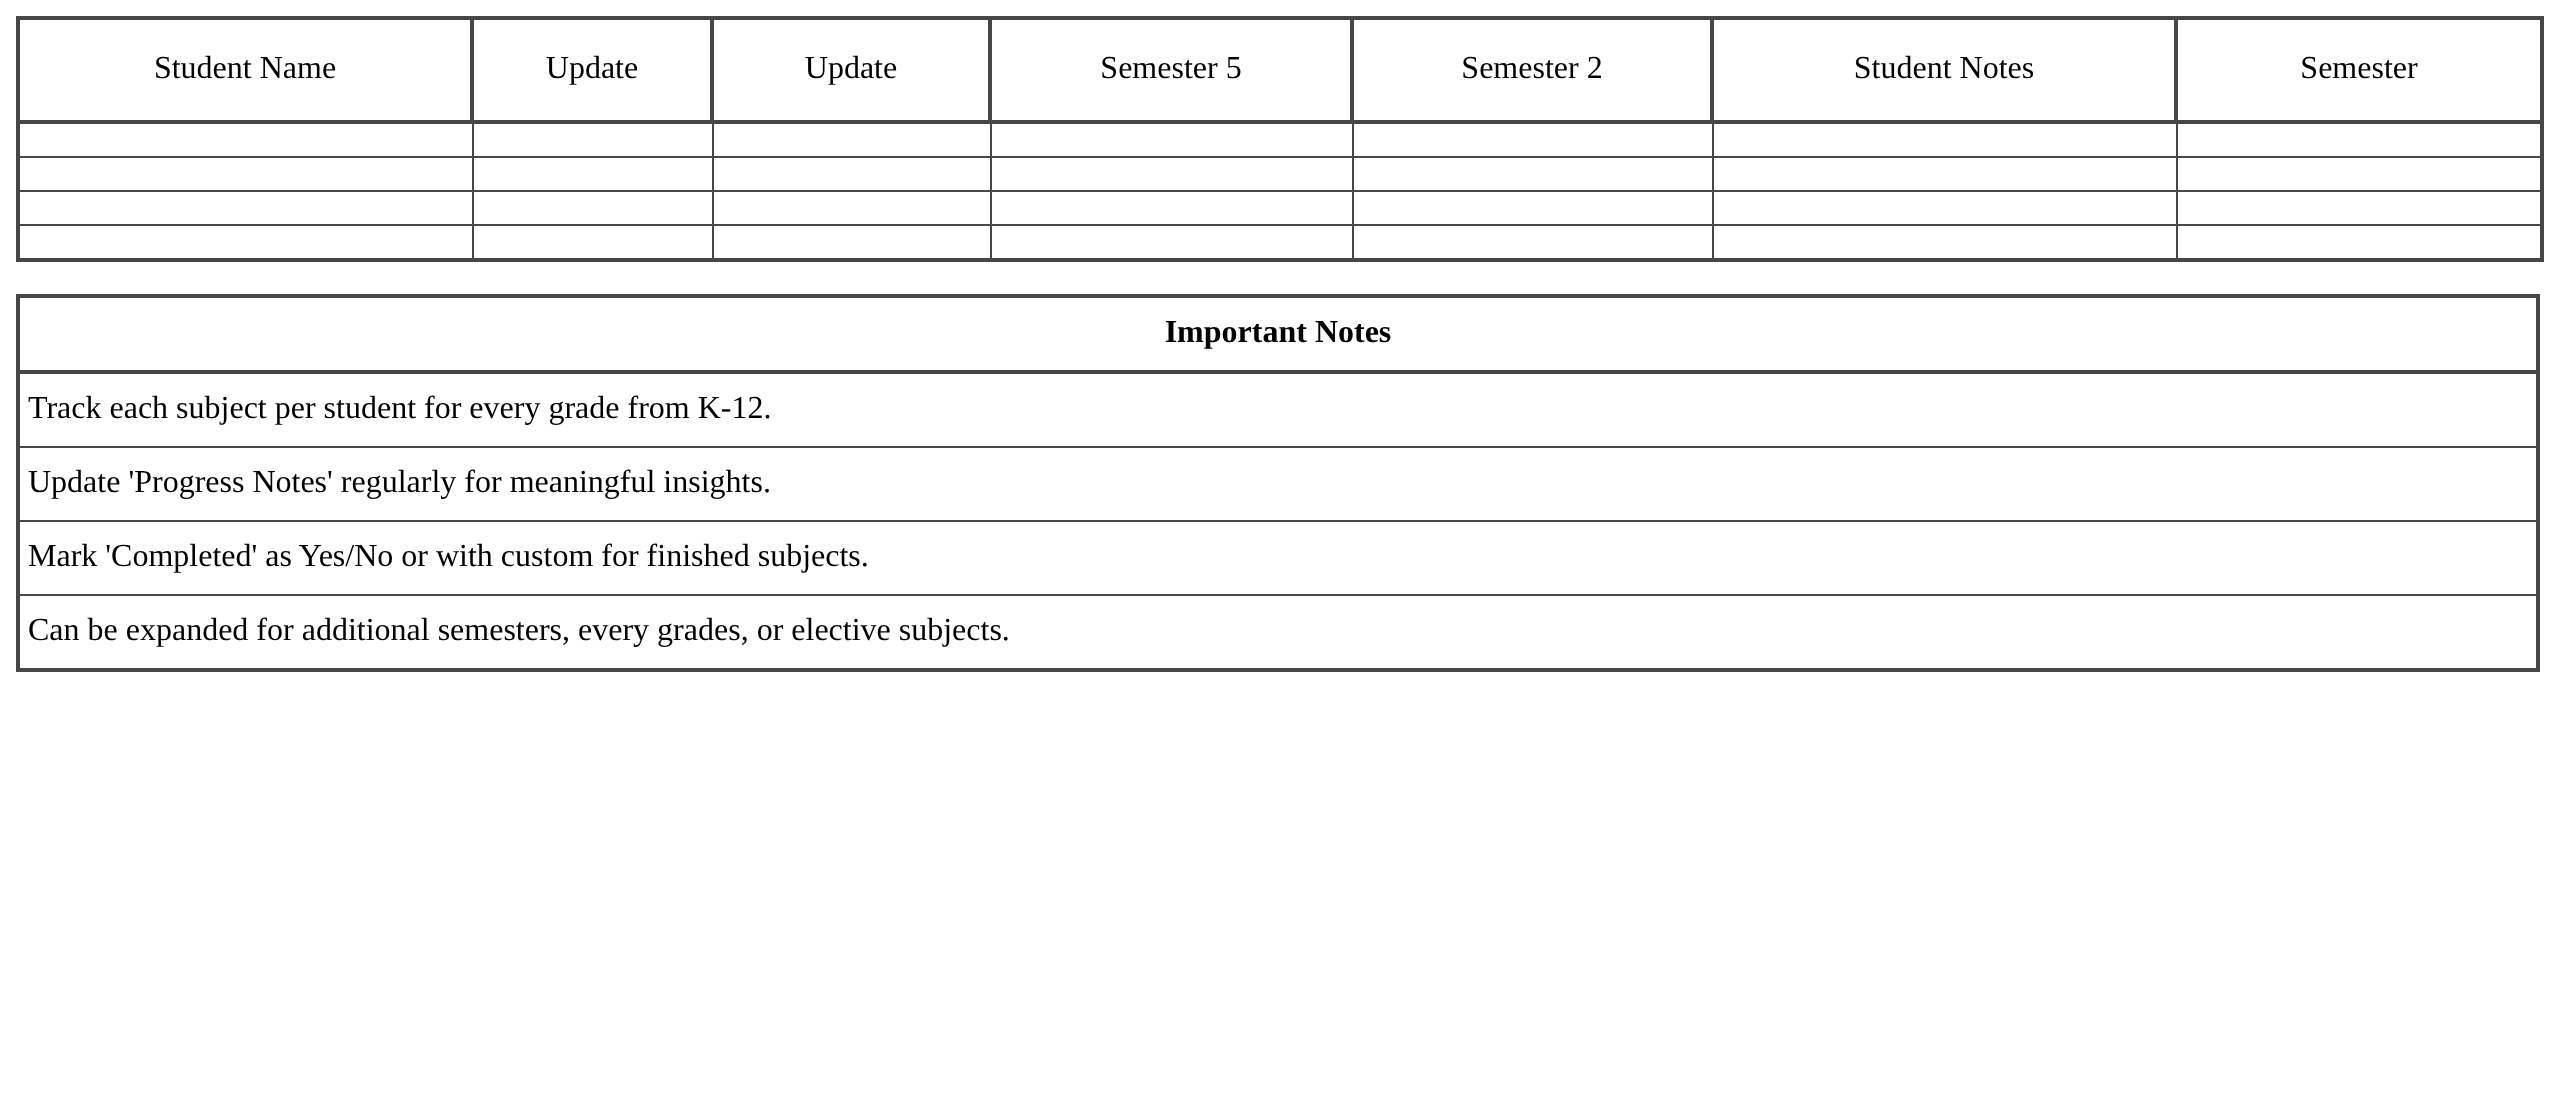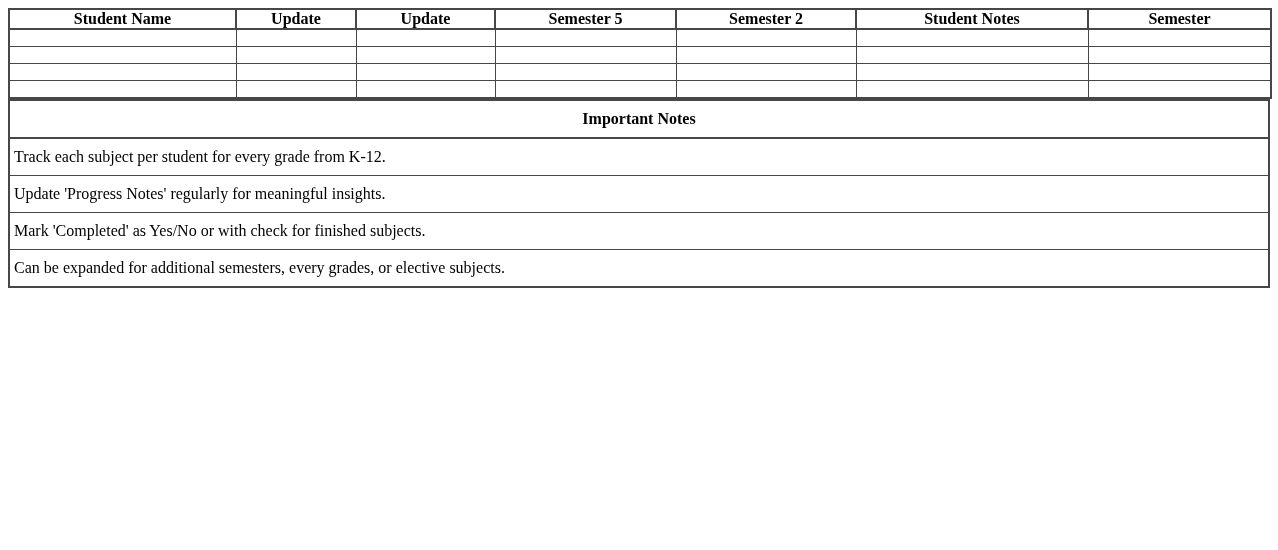--- a/index.html
+++ b/index.html
@@ -19,42 +19,42 @@
     border-collapse: collapse;
     table-layout: fixed;
     width: 1262px;
     background: #ffffff;
     border: 2px solid #474747;
   }
   
   .tracker th {
     border: 2px solid #474747;
     font-size: 16px;
-    font-weight: bold;
+    font-weight: normal;
     text-align: center;
     vertical-align: middle;
-    padding: 0 4px;
+    padding: 16px 4px;
     overflow: hidden;
     white-space: nowrap;
   }
   .tracker td {
     border: 1px solid #474747;
     height: 16px;
     padding: 0;
   }
   .col-student  { width: 227px; }
   .col-grade    { width: 120px; }
   .col-subject  { width: 139px; }
   .col-sem1     { width: 181px; }
   .col-sem2     { width: 180px; }
   .col-progress { width: 232px; }
   .col-completed{ width: 183px; }
   
   .notes {
-    margin-top: 0;
+    margin-top: 16px;
   }
   .notes th {
     border: 2px solid #474747;
     font-size: 16px;
     font-weight: bold;
     text-align: center;
     vertical-align: middle;
     padding: 9px 4px;
   }
   .notes td {
@@ -135,19 +135,19 @@
     </tr>
   </thead>
   <tbody>
     <tr>
       <td>Track each subject per student for every grade from K-12.</td>
     </tr>
     <tr>
       <td>Update 'Progress Notes' regularly for meaningful insights.</td>
     </tr>
     <tr>
-      <td>Mark 'Completed' as Yes/No or with check for finished subjects.</td>
+      <td>Mark 'Completed' as Yes/No or with custom for finished subjects.</td>
     </tr>
     <tr>
       <td>Can be expanded for additional semesters, every grades, or elective subjects.</td>
     </tr>
   </tbody>
 </table>
 
 </body></html>

